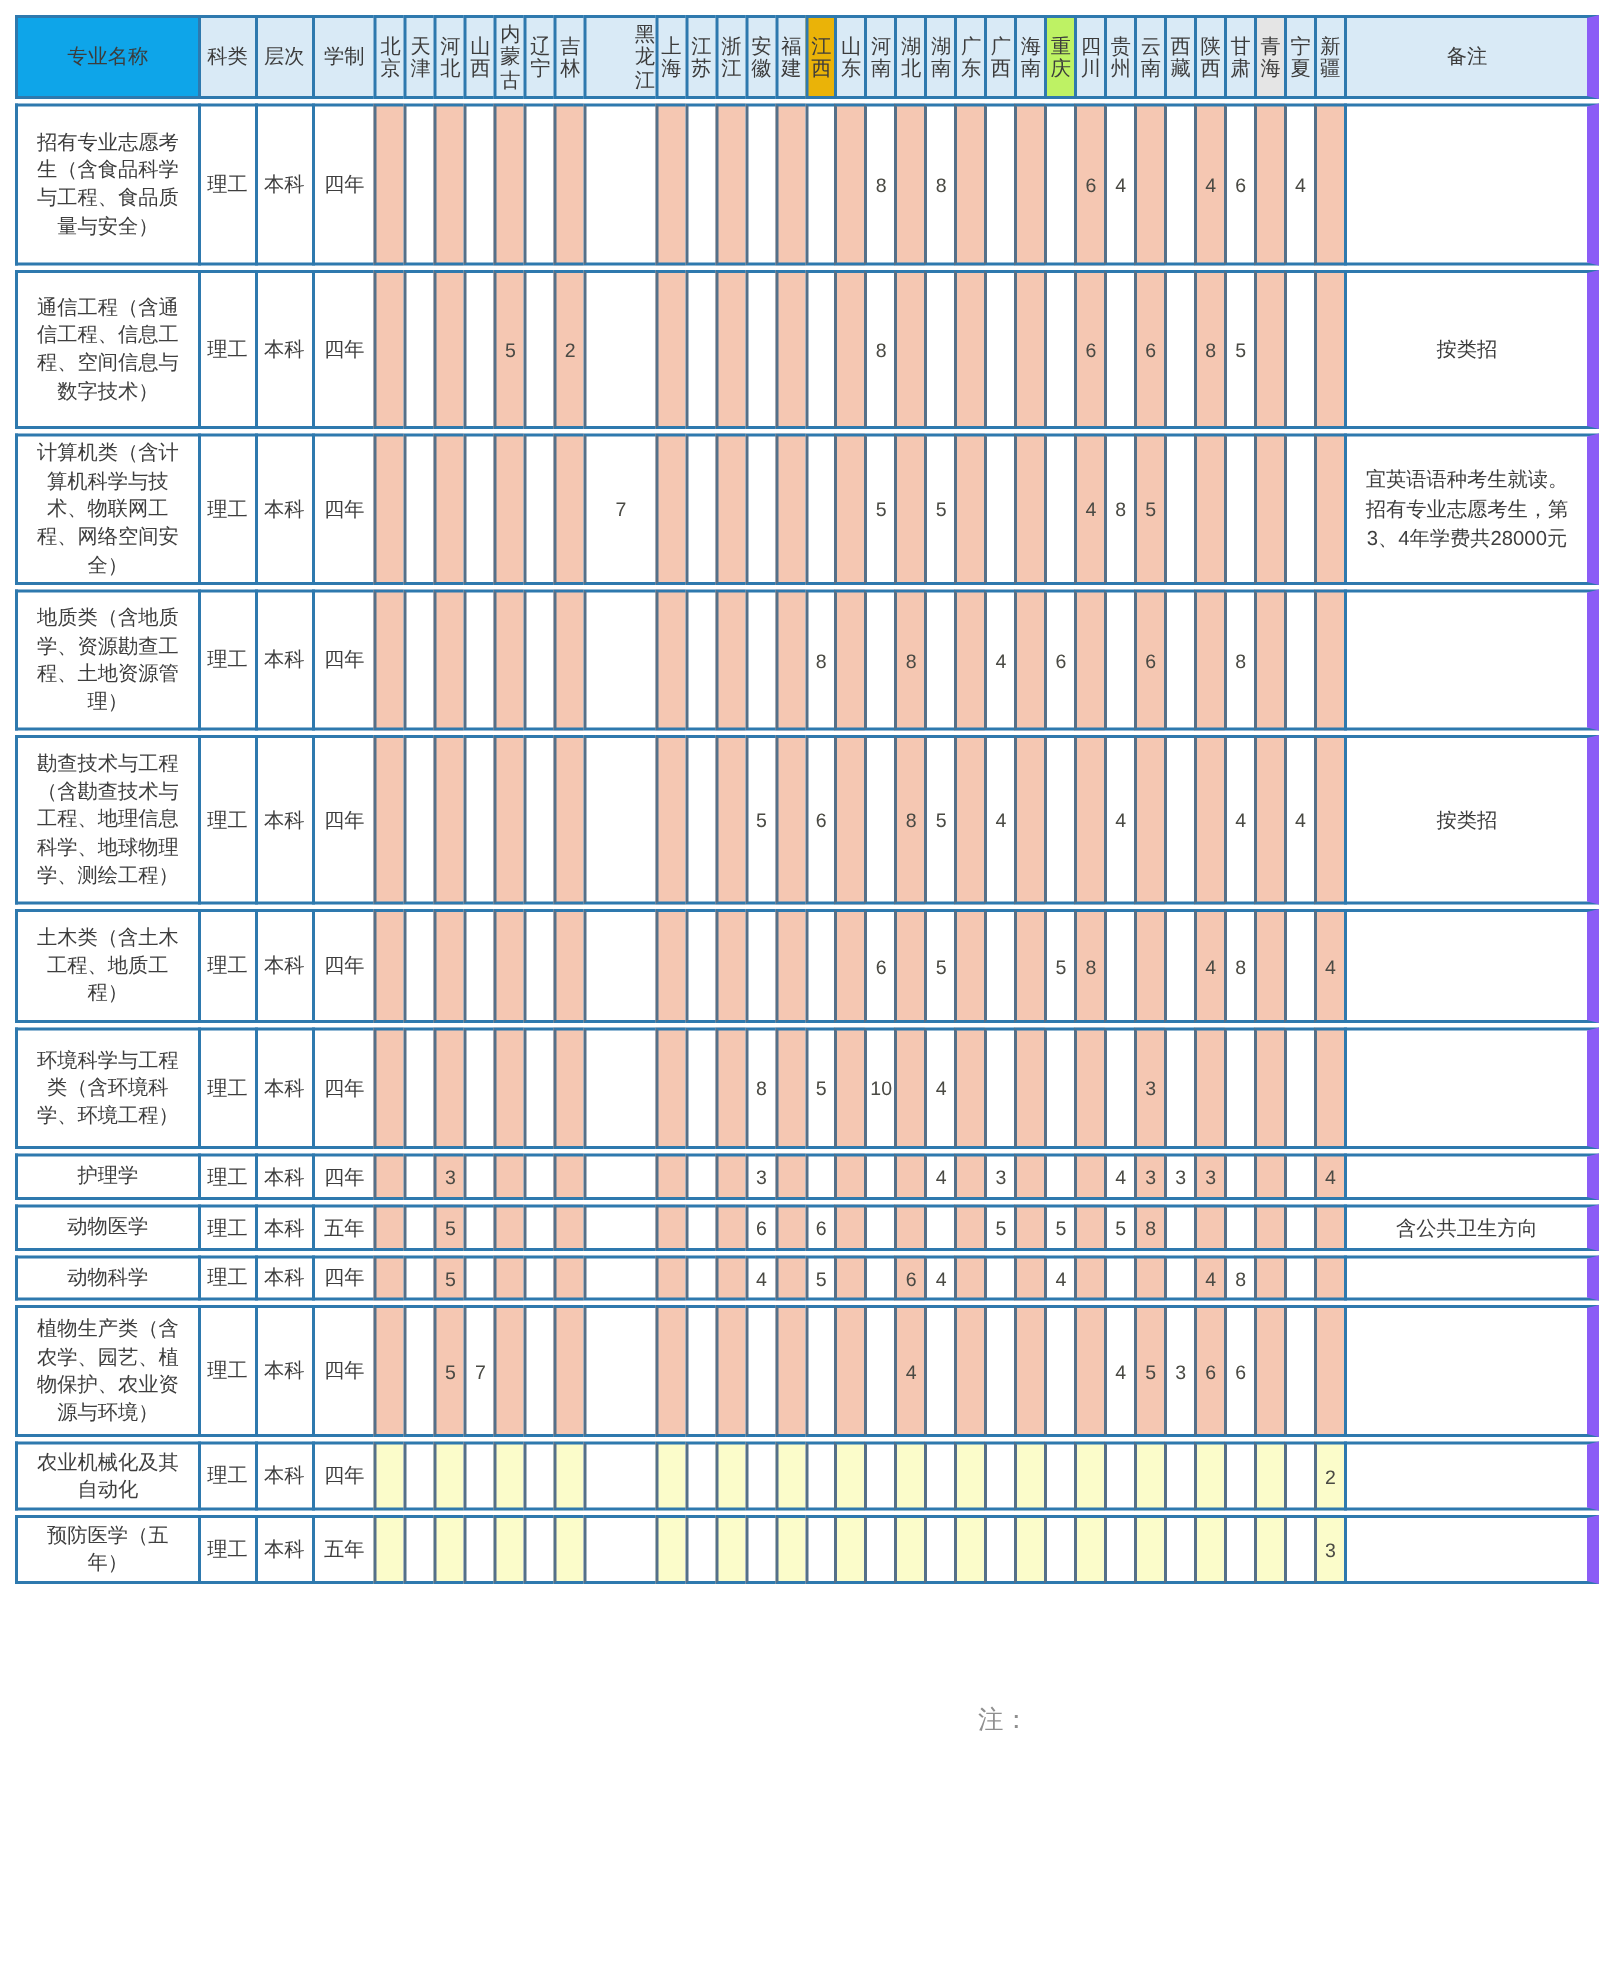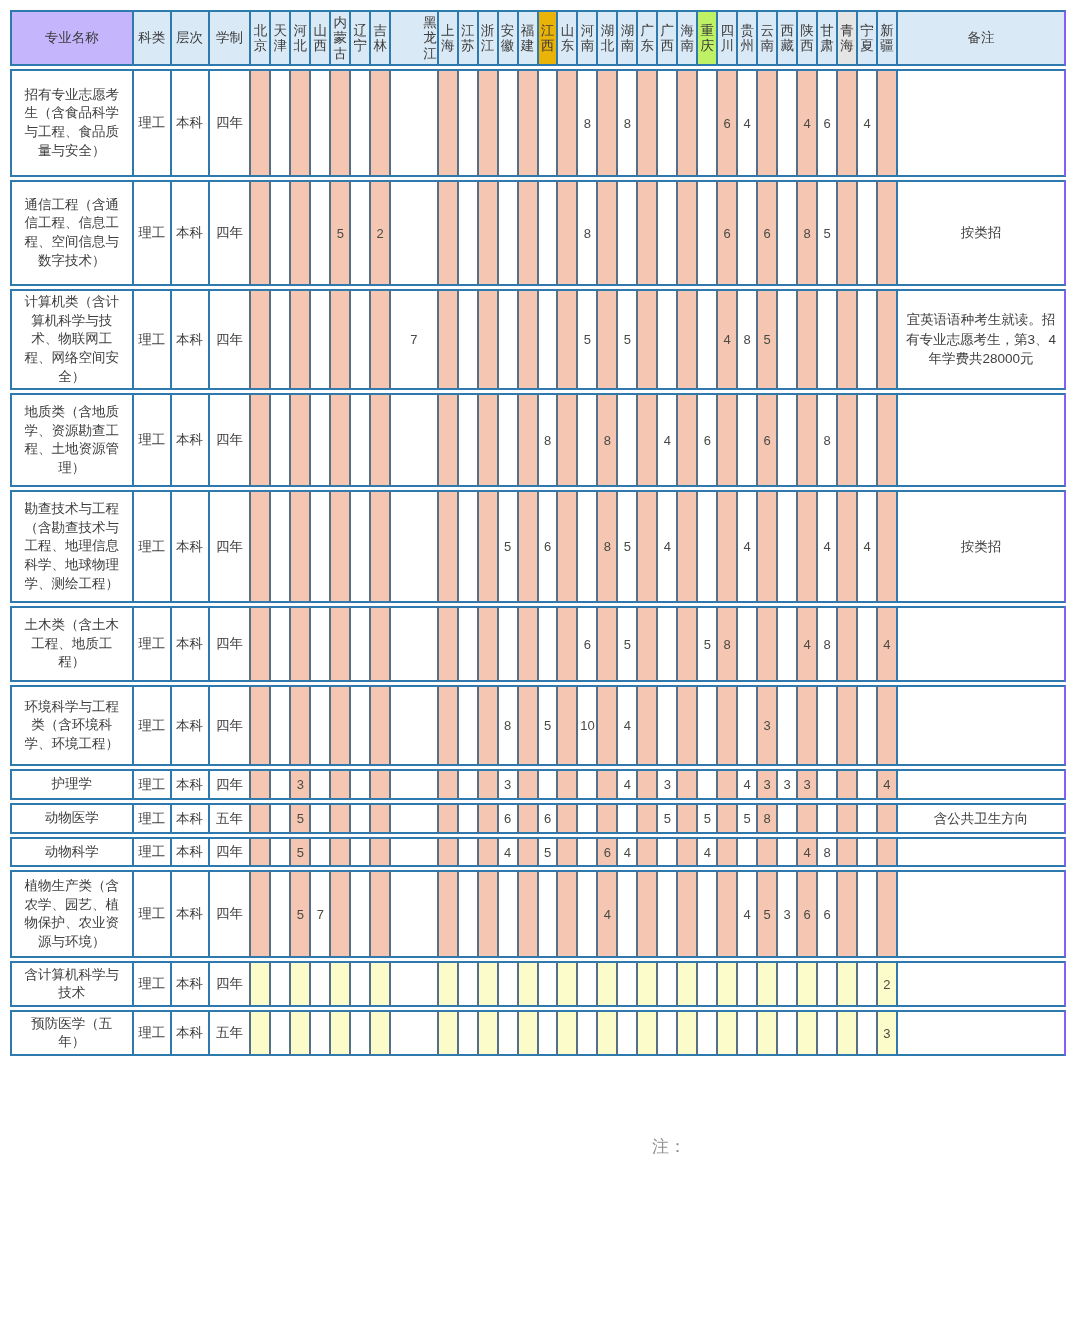--- a/index.html
+++ b/index.html
@@ -12,21 +12,21 @@
     position:absolute; left:10px; top:7px;
     border-collapse:separate; border-spacing:0 3px;
     table-layout:fixed;
   }
   th, td { box-sizing:border-box; padding:0; }
   th {
     border-top:2px solid #2e79ae; border-bottom:2px solid #2e79ae; border-left:2px solid #2e79ae;
     font-weight:normal; color:#3c3c3c; font-size:13.5px; height:56px;
     text-align:center; vertical-align:middle;
   }
-  th:last-child, td:last-child { border-right:2px solid #8b5cf6; }
+  th:last-child, td:last-child { border-right:8px solid #8b5cf6; }
   td {
     border-top:2px solid #2e79ae; border-bottom:2px solid #2e79ae; border-left:2px solid #2e79ae;
     background:#ffffff; color:#3e3e3e; font-size:13.5px;
     text-align:center; vertical-align:middle;
   }
   td.c-prov { border-left:2px solid #547089; font-size:13px; color:#4a4a44; }
   td.c-major { padding:2px 7px; line-height:1.38; }
   td.c-remark { padding:2px 8px; line-height:1.45; }
   .vtext { word-break:break-all; line-height:1.12; padding:1px 0; }
   tbody tr:nth-child(1)  { height:108px; }
@@ -87,21 +87,21 @@
         <col style="width: 20px;">
         <col style="width: 20px;">
         <col style="width: 20px;">
         <col style="width: 20px;">
         <col style="width: 20px;">
         <col style="width: 20px;">
         <col style="width: 170px;">
       </colgroup>
     <thead>
       <tr>
-          <th class="h-major" style="background: #c4b5fd;">专业名称</th>
+          <th class="h-major" style="background: #0ea5e9;">专业名称</th>
           <th class="h-cat" style="background: rgb(217, 234, 246);">科类</th>
           <th class="h-level" style="background: rgb(217, 234, 246);">层次</th>
           <th class="h-dur" style="background: rgb(217, 234, 246);">学制</th>
           <th class="vtext h-prov" style="background: rgb(217, 234, 246);">北京</th>
           <th class="vtext h-prov" style="background: rgb(217, 234, 246);">天津</th>
           <th class="vtext h-prov" style="background: rgb(217, 234, 246);">河北</th>
           <th class="vtext h-prov" style="background: rgb(217, 234, 246);">山西</th>
           <th class="vtext h-prov" style="background: rgb(217, 234, 246);">内蒙古</th>
           <th class="vtext h-prov" style="background: rgb(217, 234, 246);">辽宁</th>
           <th class="vtext h-prov" style="background: rgb(217, 234, 246);">吉林</th>
@@ -545,21 +545,21 @@
           <td class="c-prov" style="background: rgb(245, 199, 178);">5</td>
           <td class="c-prov">3</td>
           <td class="c-prov" style="background: rgb(245, 199, 178);">6</td>
           <td class="c-prov">6</td>
           <td class="c-prov" style="background: rgb(245, 199, 178);"></td>
           <td class="c-prov"></td>
           <td class="c-prov" style="background: rgb(245, 199, 178);"></td>
           <td class="c-remark"></td>
         </tr>
         <tr>
-          <td class="c-major">含计算机科学与技术</td>
+          <td class="c-major">农业机械化及其自动化</td>
           <td class="c-cat">理工</td>
           <td class="c-level">本科</td>
           <td class="c-dur">四年</td>
           <td class="c-prov" style="background: rgb(251, 252, 202);"></td>
           <td class="c-prov"></td>
           <td class="c-prov" style="background: rgb(251, 252, 202);"></td>
           <td class="c-prov"></td>
           <td class="c-prov" style="background: rgb(251, 252, 202);"></td>
           <td class="c-prov"></td>
           <td class="c-prov" style="background: rgb(251, 252, 202);"></td>

